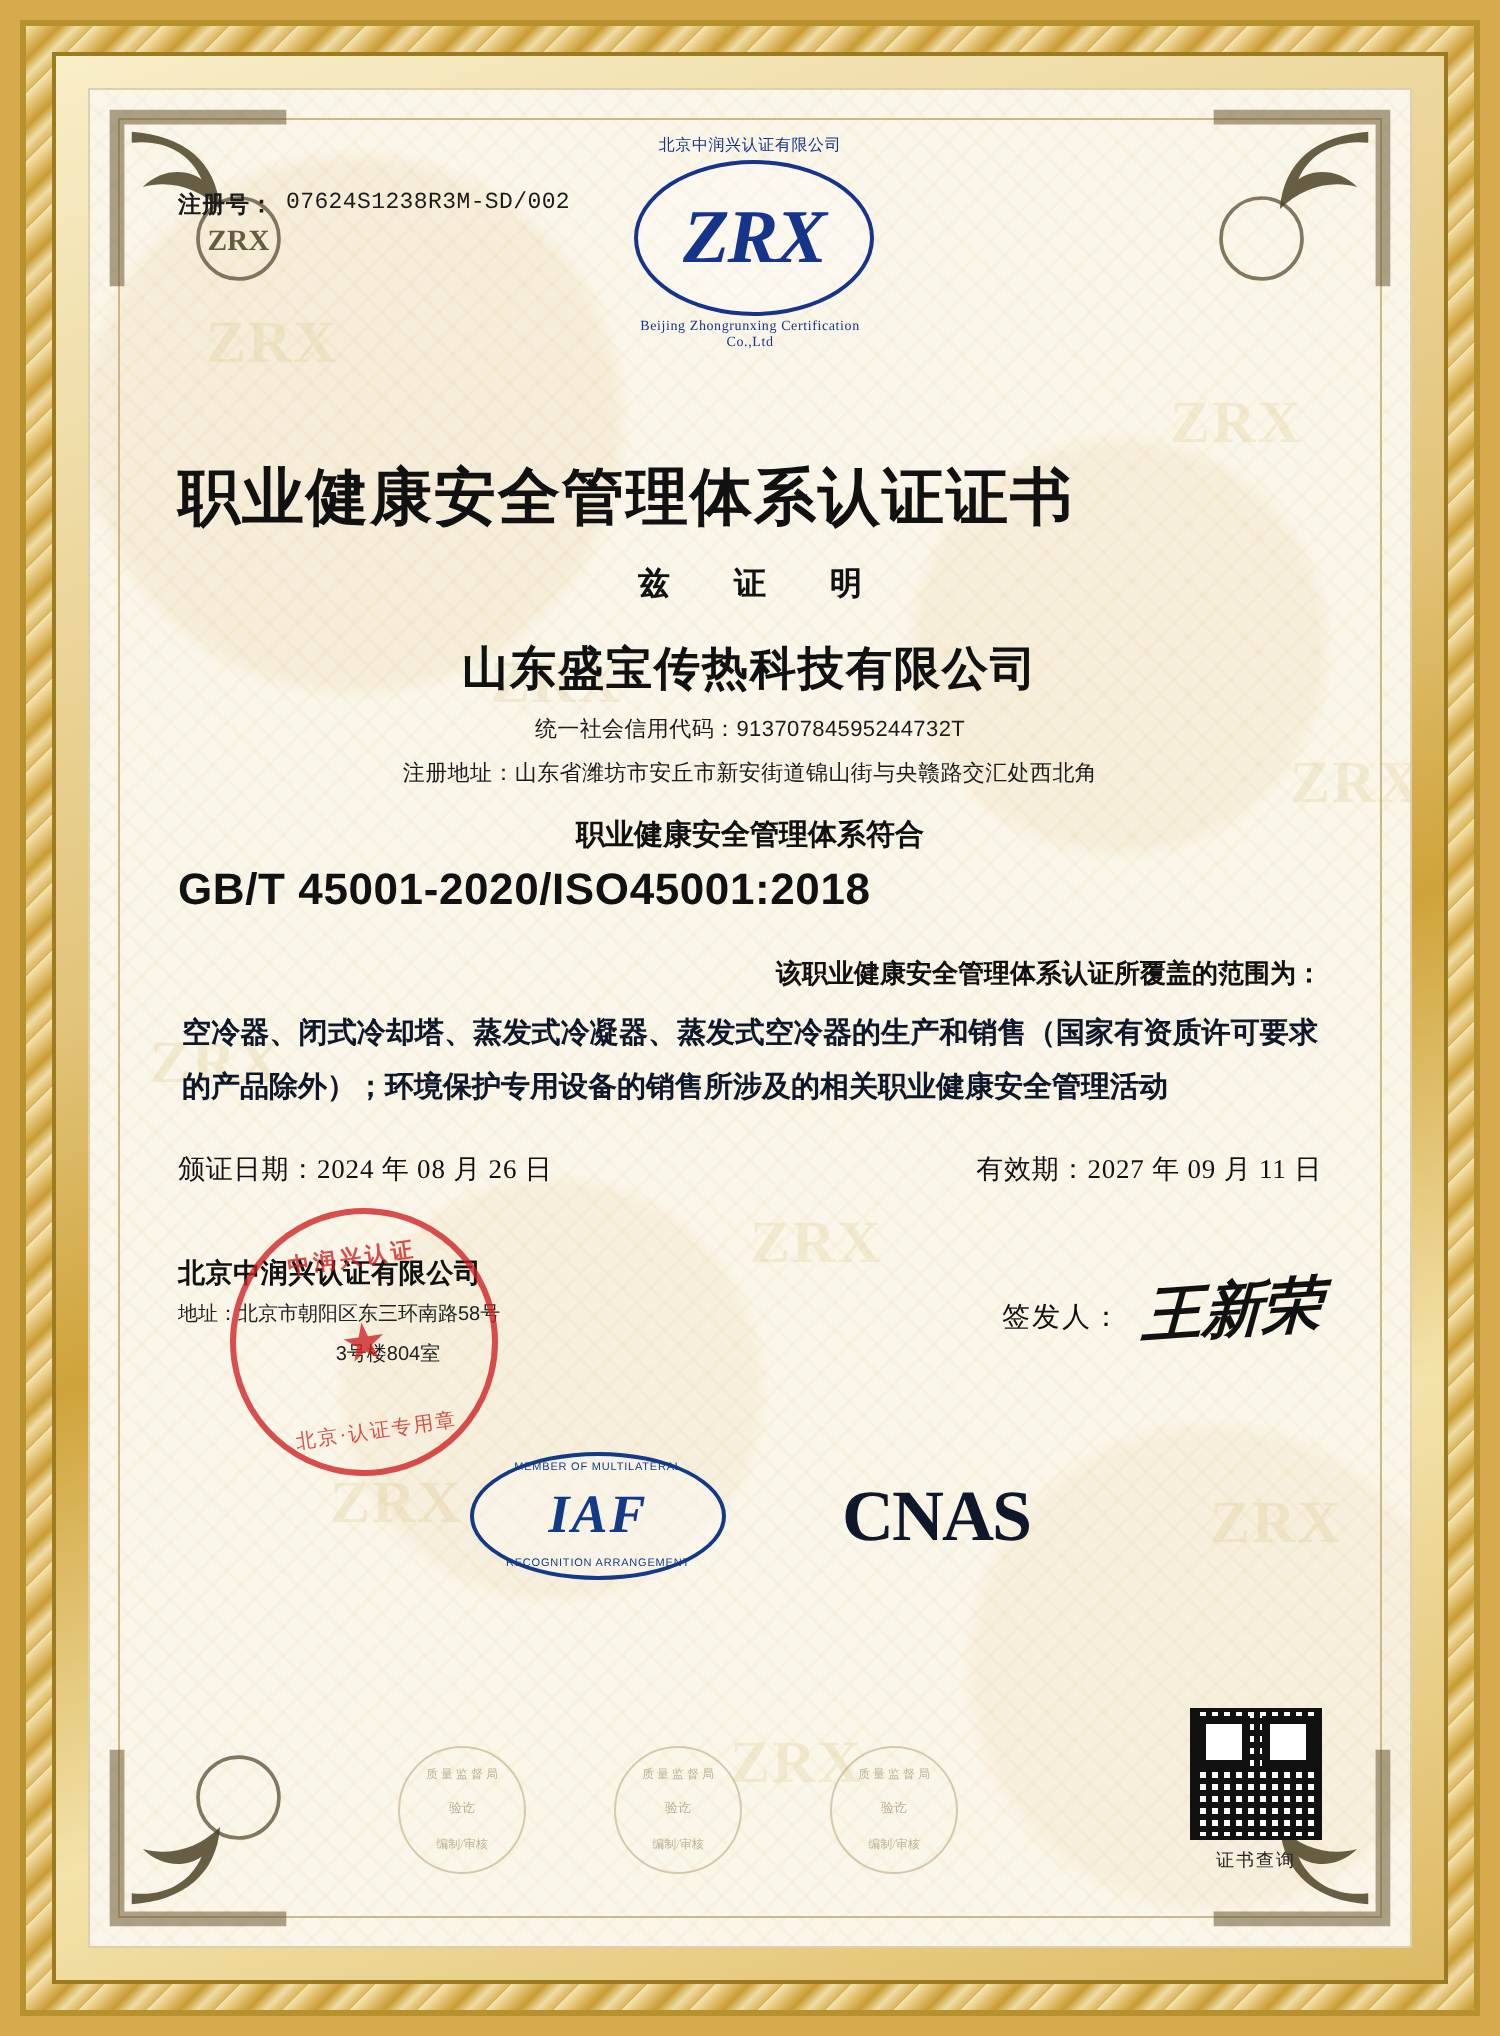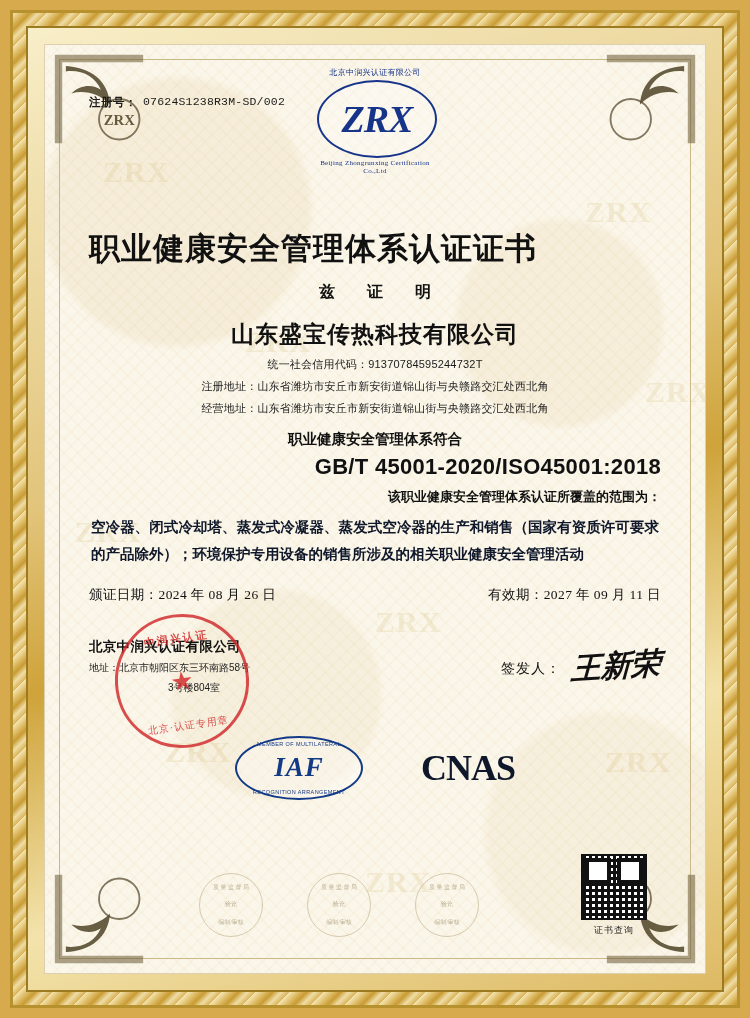--- a/index.html
+++ b/index.html
@@ -211,33 +211,33 @@
   }
   .conform {
     text-align: center;
     font-family: "Liberation Serif", serif;
     font-size: 14.5px;
     font-weight: bold;
     margin-top: 14px;
     color: #111;
   }
   .standard {
-    text-align: right;
+    text-align: left;
     font-family: "Liberation Sans", sans-serif;
     font-size: 22px;
     font-weight: bold;
     margin-top: 5px;
     color: #111;
     letter-spacing: 0.3px;
   }
   .scope-head {
     text-align: right;
     font-size: 13px;
     font-weight: bold;
-    margin-top: 8px;
+    margin-top: 20px;
     color: #111;
     font-family: "Liberation Serif", serif;
   }
   .scope-body {
     font-family: "Liberation Serif", serif;
     font-size: 14.5px;
     font-weight: bold;
     line-height: 1.85;
     color: #0f172a;
     margin-top: 8px;
@@ -403,21 +403,21 @@
     font-size: 8.5px;
     color: #123a86;
     line-height: 1.5;
   }
   .cnas-text .code { font-size: 8.5px; }
 
   
   .bottom-row {
     position: absolute;
     left: 44px;
-    right: 58px;
+    right: 44px;
     bottom: 36px;
     display: flex;
     align-items: flex-end;
     justify-content: space-between;
   }
   .stamps { display: flex; gap: 44px; padding-left: 110px; }
   .stamp {
     width: 62px; height: 62px;
     border: 1.5px solid #b9a77e;
     border-radius: 50%;
@@ -533,23 +533,20 @@
       <div class="main-title">职业健康安全管理体系认证证书</div>
 
       <div class="hereby">兹 证 明</div>
 
       <div class="company">山东盛宝传热科技有限公司</div>
       <div class="meta-line">统一社会信用代码：91370784595244732T</div>
 
       <div class="meta-line">
         <span>注册地址：</span><span>山东省潍坊市安丘市新安街道锦山街与央赣路交汇处西北角</span>
       </div>
-      <div class="meta-line">
-        <span>经营地址：</span><span>山东省潍坊市安丘市新安街道锦山街与央赣路交汇处西北角</span>
-      </div>
 
       <div class="conform">职业健康安全管理体系符合</div>
       <div class="standard">GB/T 45001-2020/ISO45001:2018</div>
 
       <div class="scope-head">该职业健康安全管理体系认证所覆盖的范围为：</div>
       <div class="scope-body">空冷器、闭式冷却塔、蒸发式冷凝器、蒸发式空冷器的生产和销售（国家有资质许可要求的产品除外）；环境保护专用设备的销售所涉及的相关职业健康安全管理活动</div>
 
 
       <div class="dates">
         <div class="d-item">

